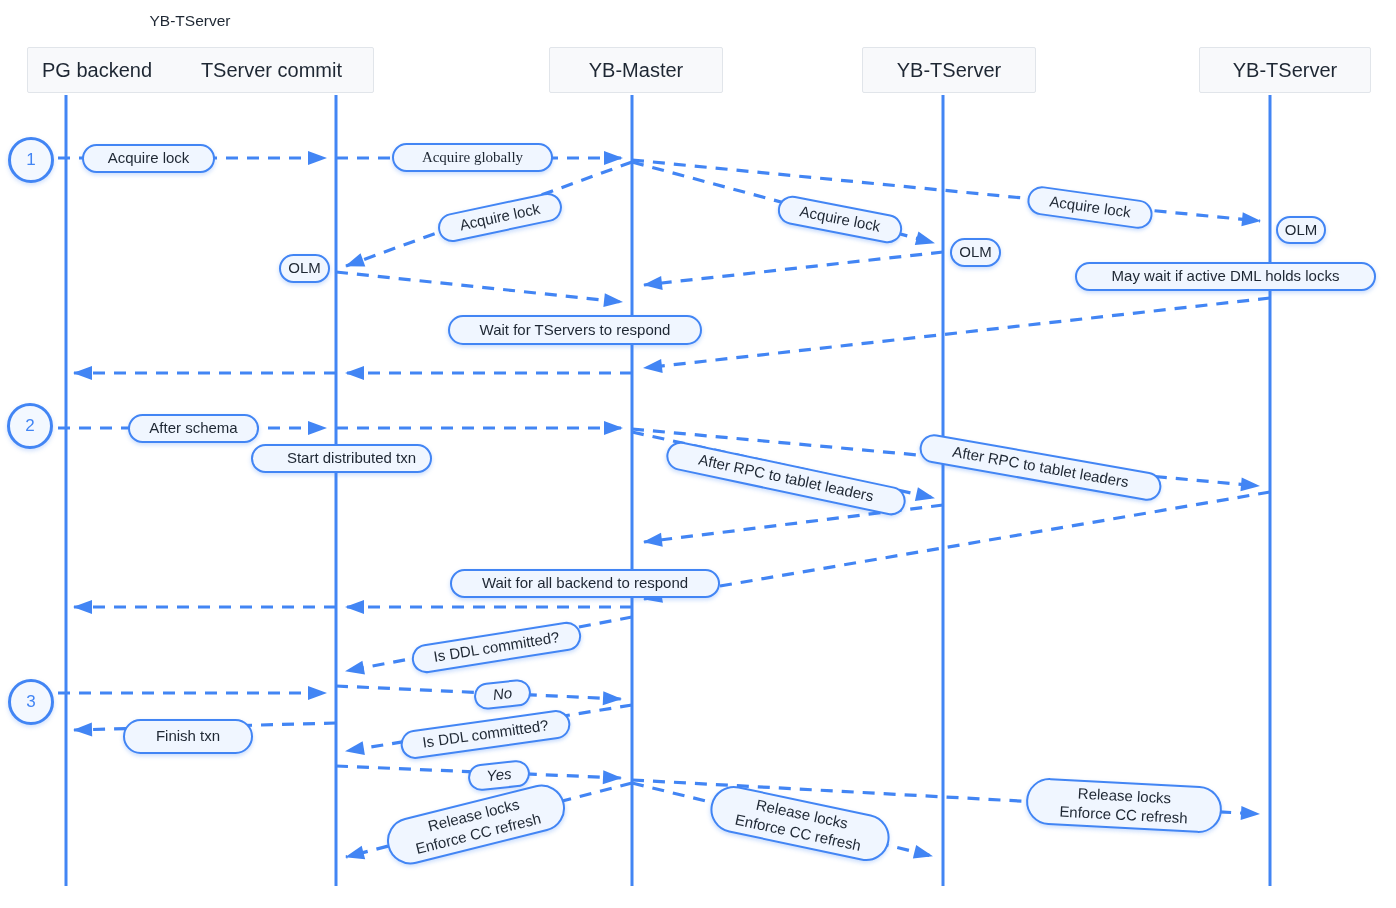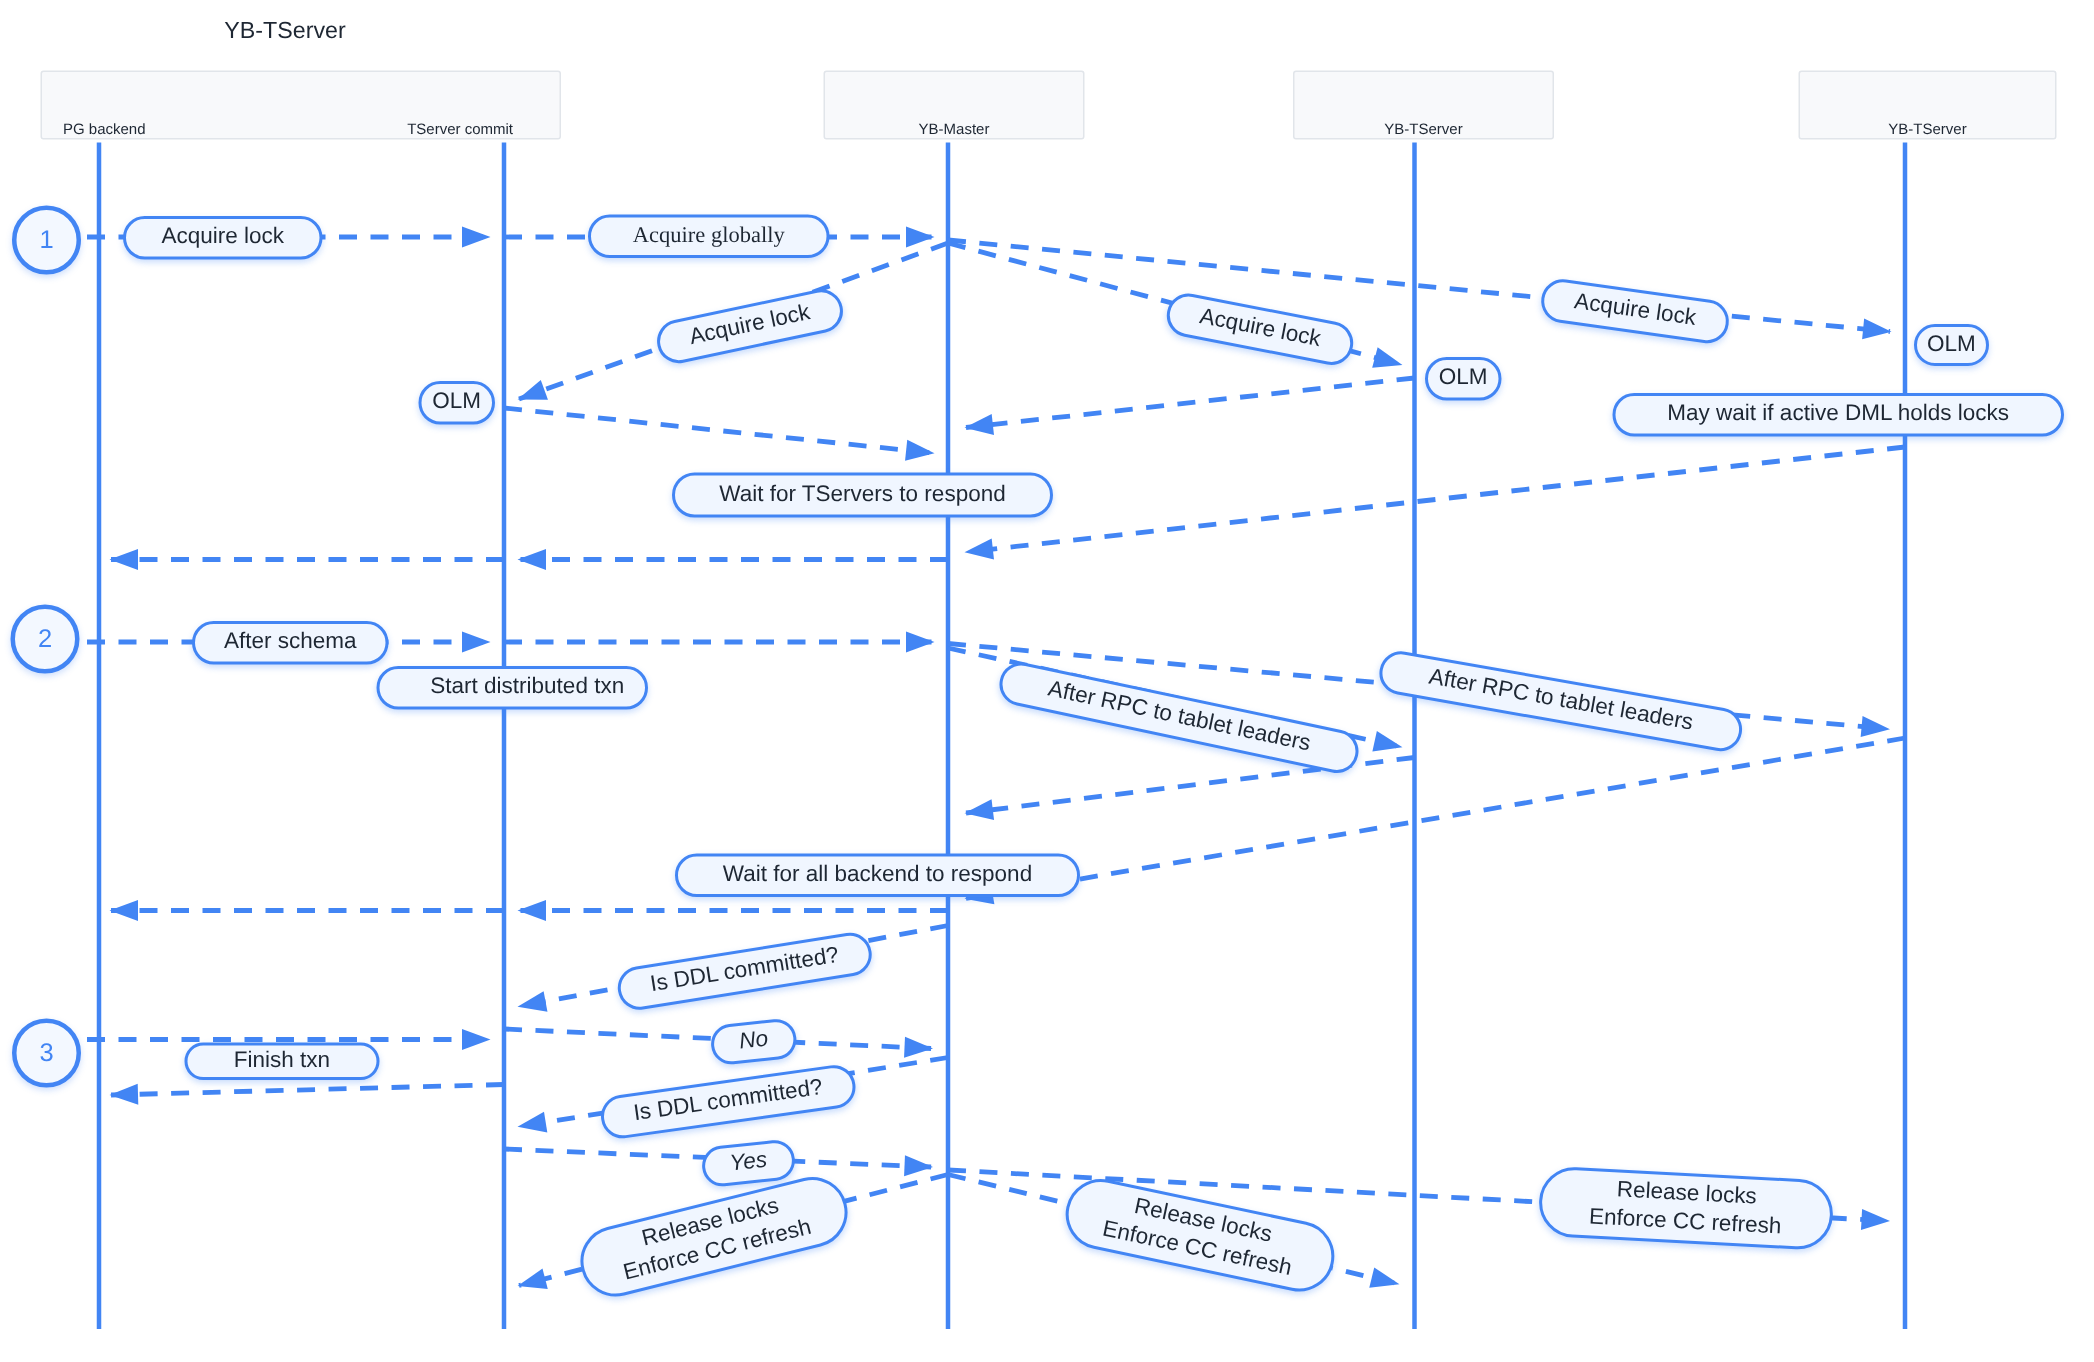--- a/index.html
+++ b/index.html
@@ -16,22 +16,22 @@
   #lines{position:absolute;left:0;top:0;width:1396px;height:908px;}
   .pill{
     position:absolute;box-sizing:border-box;display:flex;align-items:center;justify-content:center;
     border:2.5px solid var(--blue);background:var(--pillbg);border-radius:999px;
     font-size:15px;line-height:1.22;color:var(--ink);text-align:center;white-space:pre-line;
     padding:0 8px;box-shadow:0 2px 4px rgba(66,133,244,0.28);
   }
   .pill.italic{font-style:italic;}
   .pbox{
     position:absolute;box-sizing:border-box;height:46px;background:var(--boxbg);
-    border:1px solid #e1e5ea;border-radius:2px;display:flex;align-items:flex-end;justify-content:center;
-    font-size:10px;color:var(--ink);
+    border:1px solid #e1e5ea;border-radius:2px;display:flex;align-items:center;justify-content:center;
+    font-size:20px;color:var(--ink);
   }
   .pbox.group{justify-content:space-between;padding:0 15px 0 14px;}
   .step{
     position:absolute;box-sizing:border-box;width:46px;height:46px;border-radius:50%;
     border:3px solid var(--blue);background:#f3f8ff;color:var(--blue);
     display:flex;align-items:center;justify-content:center;font-size:17px;font-weight:500;
     box-shadow:0 2px 4px rgba(66,133,244,0.25);
   }
   .toplabel{
     position:absolute;left:105px;top:12px;width:170px;text-align:center;
@@ -120,21 +120,21 @@
   <div class="pill" style="left:448px;top:315px;width:254px;height:30px;">Wait for TServers to respond</div>
 
   <div class="pill" style="left:128px;top:414px;width:131px;height:29px;">After schema</div>
   <div class="pill" style="left:251px;top:444px;width:181px;height:29px;padding-left:28px;">Start distributed txn</div>
   <div class="pill" style="left:664px;top:464px;width:244px;height:29px;transform:rotate(12deg);">After RPC to tablet leaders</div>
   <div class="pill" style="left:918px;top:453px;width:245px;height:29px;transform:rotate(10deg);">After RPC to tablet leaders</div>
   <div class="pill" style="left:450px;top:569px;width:270px;height:29px;">Wait for all backend to respond</div>
   <div class="pill" style="left:411px;top:633px;width:171px;height:29px;transform:rotate(-9deg);">Is DDL committed?</div>
   <div class="pill italic" style="left:474px;top:681px;width:57px;height:27px;transform:rotate(-6deg);">No</div>
 
-  <div class="pill" style="left:123px;top:695px;width:130px;height:25px;">Finish txn</div>
+  <div class="pill" style="left:123px;top:719px;width:130px;height:35px;">Finish txn</div>
   <div class="pill" style="left:400px;top:720px;width:171px;height:29px;transform:rotate(-8deg);">Is DDL committed?</div>
   <div class="pill italic" style="left:468px;top:762px;width:62px;height:27px;transform:rotate(-6deg);">Yes</div>
   <div class="pill" style="left:385px;top:801px;width:182px;height:47px;transform:rotate(-14deg);">Release locks
 Enforce CC refresh</div>
   <div class="pill" style="left:709px;top:800px;width:182px;height:47px;transform:rotate(12deg);">Release locks
 Enforce CC refresh</div>
   <div class="pill" style="left:1026px;top:782px;width:196px;height:47px;transform:rotate(3deg);">Release locks
 Enforce CC refresh</div>
 
 </div>

